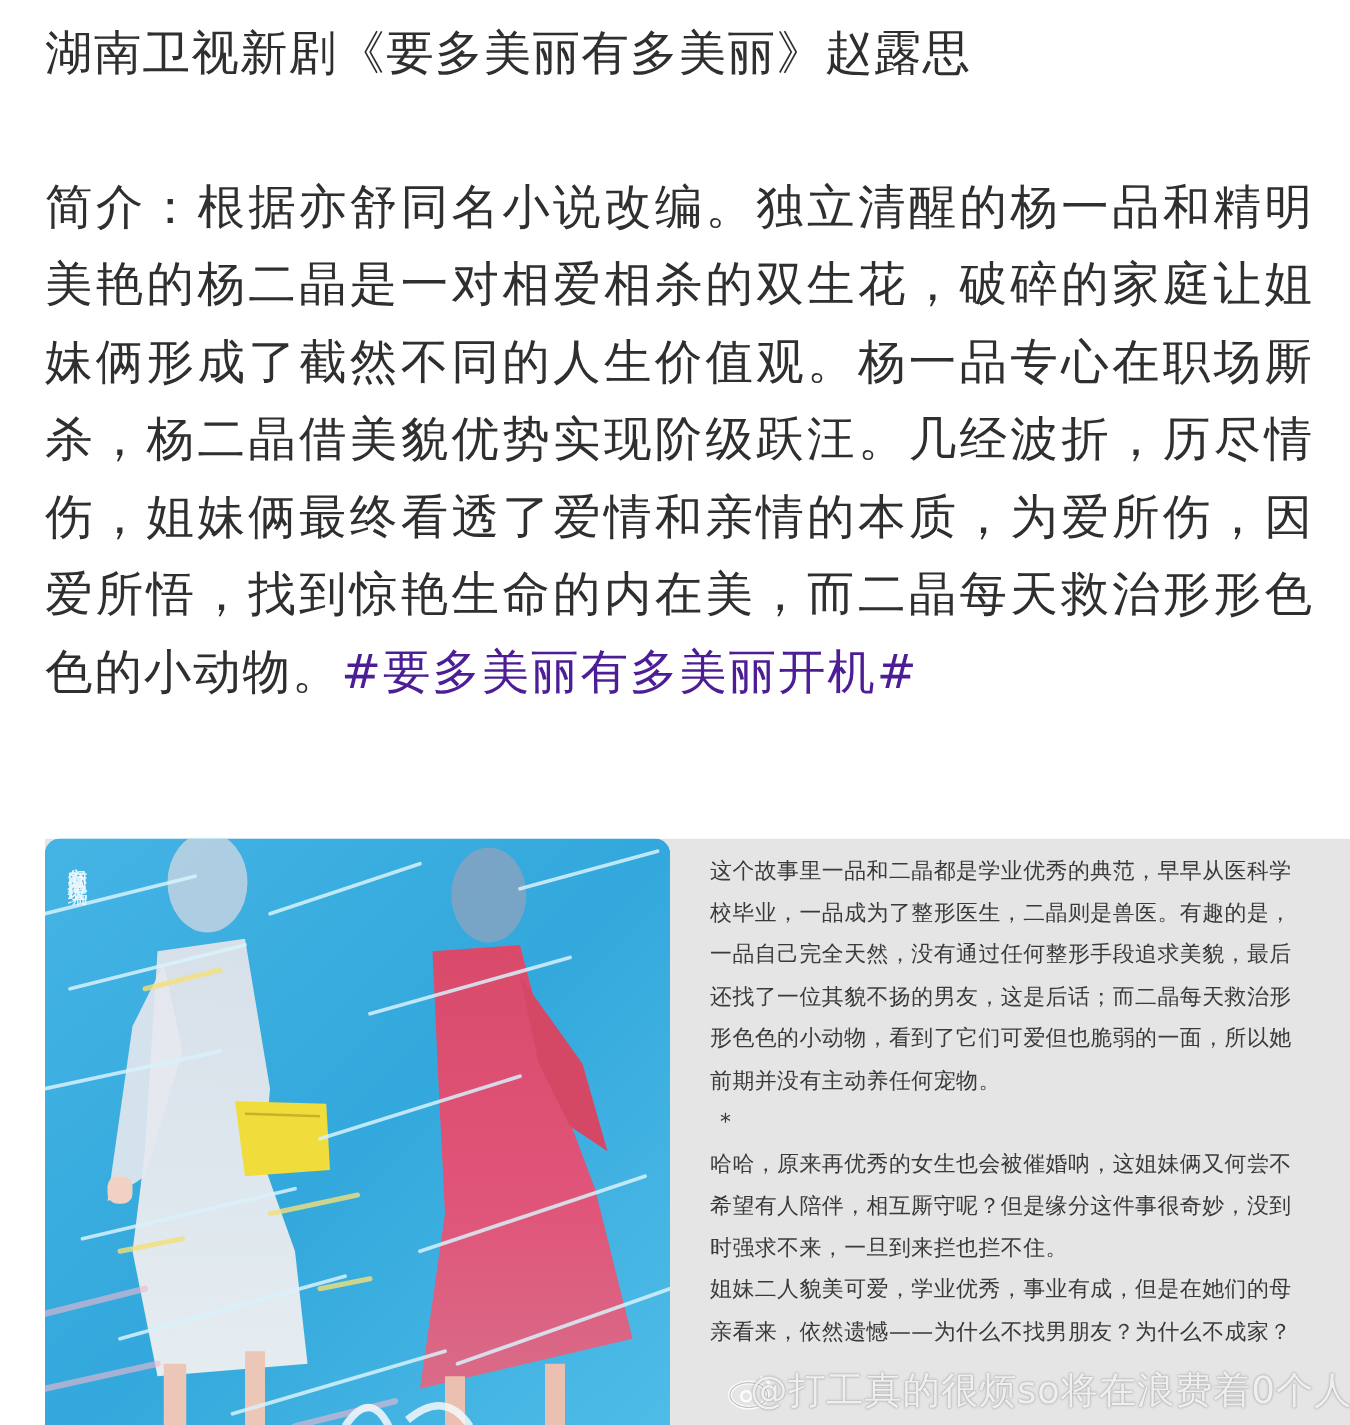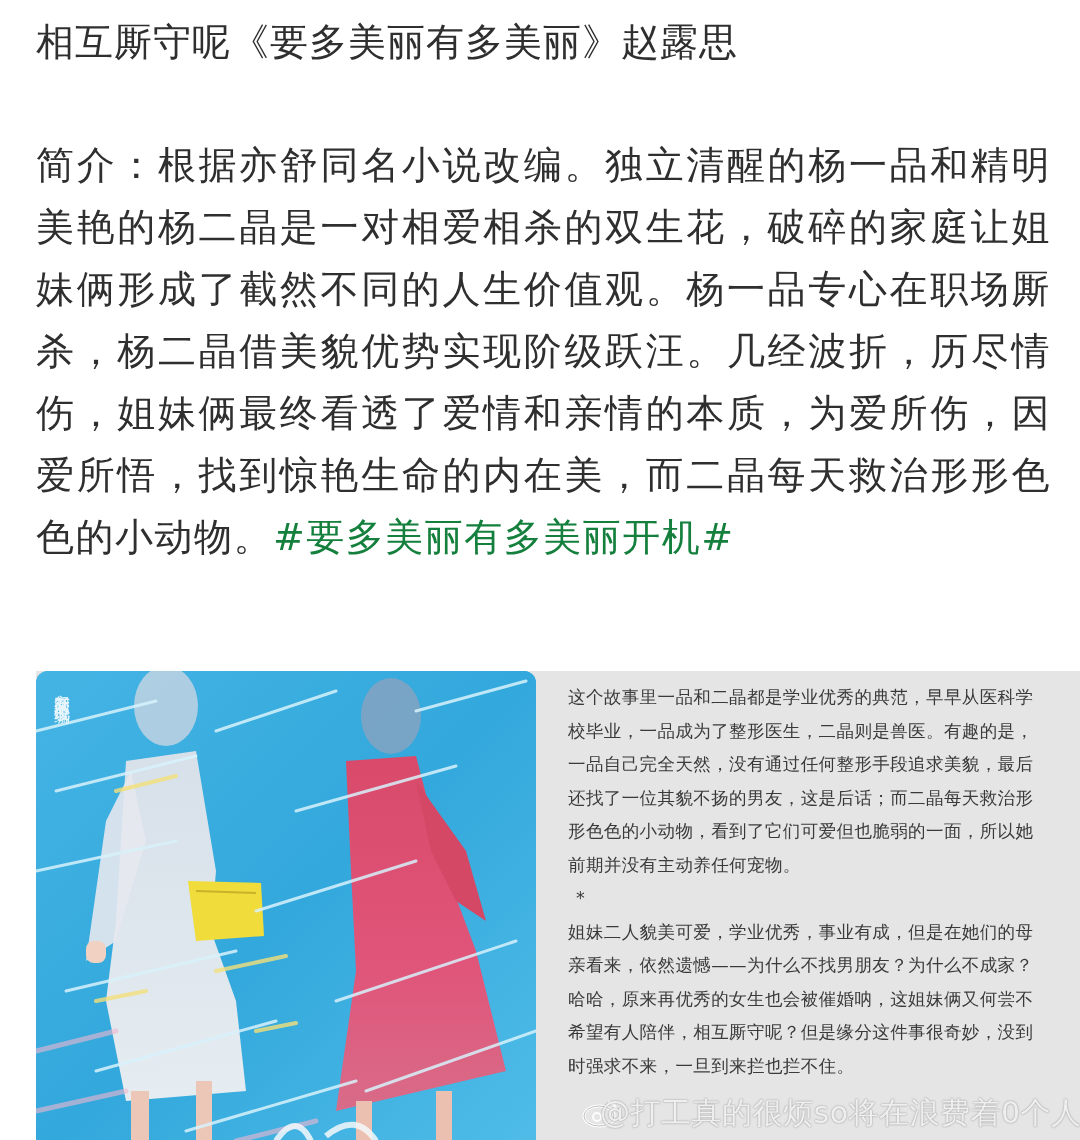--- a/index.html
+++ b/index.html
@@ -30,21 +30,21 @@
       left: 36px;
       top: 134px;
       width: 1015px;
       font-size: 38px;
       line-height: 62px;
       letter-spacing: 1.5px;
       color: #2f2f2f;
       text-align: justify;
     }
     .hashtag {
-      color: #15803d;
+      color: #4c1d95;
       text-decoration: none;
       cursor: pointer;
     }
     .media-card {
       position: absolute;
       left: 36px;
       top: 671px;
       width: 1044px;
       height: 489px;
       background: #e5e5e5;
@@ -105,21 +105,21 @@
       position: absolute;
       left: 582px;
       top: 1098px;
       width: 38px;
       height: 30px;
     }
   </style>
 </head>
 <body>
 
-<h1 class="post-title" style="margin:0;font-weight:normal;">相互厮守呢《要多美丽有多美丽》赵露思</h1>
+<h1 class="post-title" style="margin:0;font-weight:normal;">湖南卫视新剧《要多美丽有多美丽》赵露思</h1>
 
 <div class="post-body">
   <span>简介：根据亦舒同名小说改编。独立清醒的杨一品和精明美艳的杨二晶是一对相爱相杀的双生花，破碎的家庭让姐妹俩形成了截然不同的人生价值观。杨一品专心在职场厮杀，杨二晶借美貌优势实现阶级跃汪。几经波折，历尽情伤，姐妹俩最终看透了爱情和亲情的本质，为爱所伤，因爱所悟，找到惊艳生命的内在美，而二晶每天救治形形色色的小动物。</span><a class="hashtag">#要多美丽有多美丽开机#</a>
 </div>
 
 <div class="media-card">
   <div class="poster">
     <svg viewBox="0 0 500 489" preserveAspectRatio="none">
       <defs>
         <linearGradient id="sky" x1="0" y1="0" x2="1" y2="1">
@@ -184,22 +184,22 @@
 
       <path d="M240 470 Q260 440 275 470" stroke="#f5f8fb" stroke-width="6" fill="none" opacity="0.85"></path>
       <path d="M290 465 Q320 440 340 470" stroke="#f5f8fb" stroke-width="6" fill="none" opacity="0.85"></path>
     </svg>
     <div class="poster-vertical-text">亦舒同名小说改编</div>
   </div>
 
   <div class="excerpt">
     <p>这个故事里一品和二晶都是学业优秀的典范，早早从医科学校毕业，一品成为了整形医生，二晶则是兽医。有趣的是，一品自己完全天然，没有通过任何整形手段追求美貌，最后还找了一位其貌不扬的男友，这是后话；而二晶每天救治形形色色的小动物，看到了它们可爱但也脆弱的一面，所以她前期并没有主动养任何宠物。</p>
     <p style="padding-left:8px;">*</p>
+    <p>哈哈，原来再优秀的女生也会被催婚呐，这姐妹俩又何尝不希望有人陪伴，相互厮守呢？但是缘分这件事很奇妙，没到时强求不来，一旦到来拦也拦不住。</p>
     <p>姐妹二人貌美可爱，学业优秀，事业有成，但是在她们的母亲看来，依然遗憾——为什么不找男朋友？为什么不成家？</p>
-    <p>哈哈，原来再优秀的女生也会被催婚呐，这姐妹俩又何尝不希望有人陪伴，相互厮守呢？但是缘分这件事很奇妙，没到时强求不来，一旦到来拦也拦不住。</p>
   </div>
 </div>
 
 <svg class="weibo-logo" viewBox="0 0 38 30">
   <ellipse cx="17" cy="18" rx="15" ry="10" fill="none" stroke="rgba(255,255,255,0.9)" stroke-width="3"></ellipse>
   <ellipse cx="17" cy="18" rx="15" ry="10" fill="none" stroke="rgba(120,120,120,0.45)" stroke-width="1"></ellipse>
   <circle cx="15" cy="19" r="4" fill="none" stroke="rgba(255,255,255,0.9)" stroke-width="2"></circle>
   <path d="M26 4 Q34 5 34 13" stroke="rgba(255,255,255,0.9)" stroke-width="2.5" fill="none"></path>
 </svg>
 <div class="watermark">@打工真的很烦so将在浪费着0个人</div>

